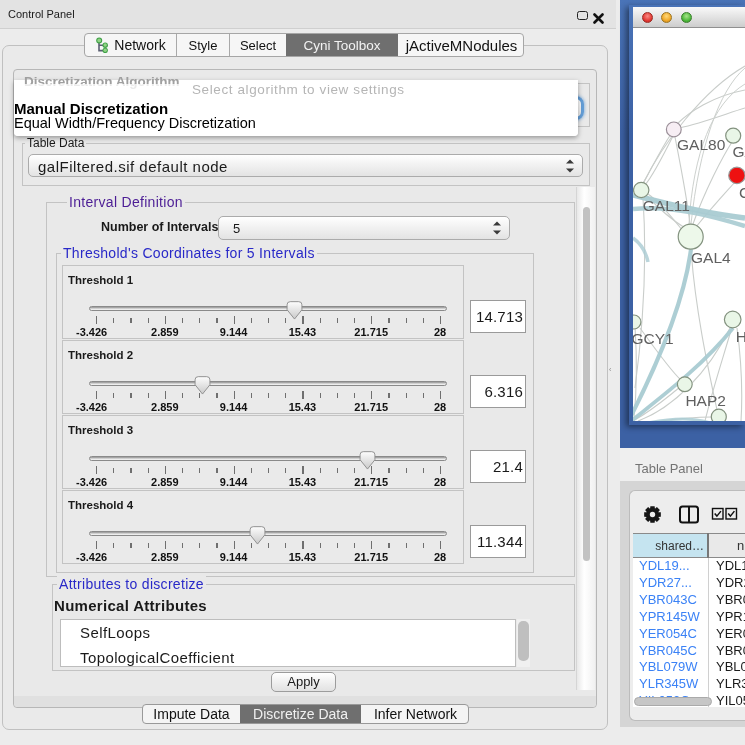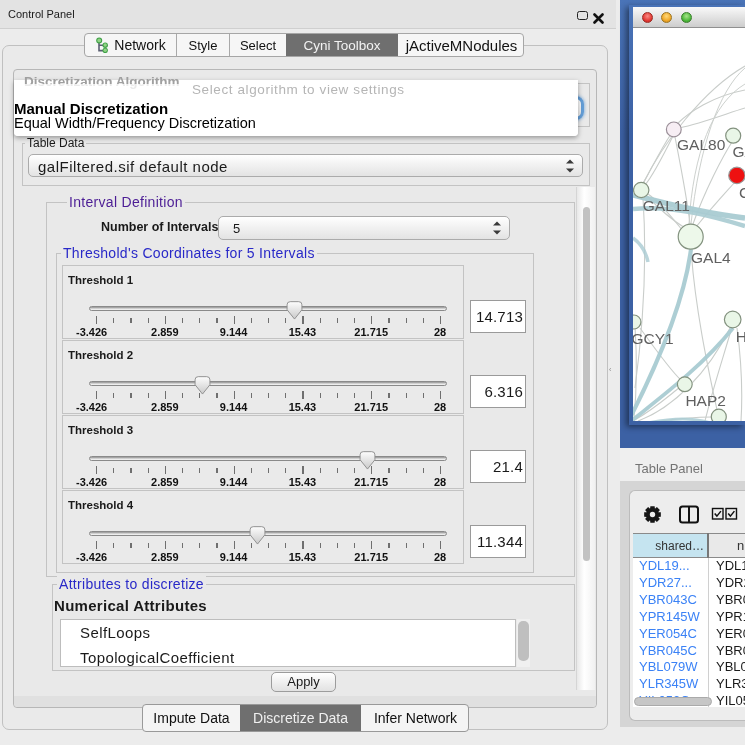--- a/index.html
+++ b/index.html
@@ -265,21 +265,21 @@
   <div style="padding:0 0 0 19px;line-height:25px;letter-spacing:0.4px;">SelfLoops<br>TopologicalCoefficient<br>BetweennessCentrality</div>
 </div>
 <div class="abs" style="left:517px;top:619px;width:13px;height:48px;background:#f0f0f0;"></div>
 <div class="abs" style="left:518px;top:621px;width:11px;height:40px;background:#bfbfbf;border-radius:5px;"></div>
 
 <div class="abs" style="left:271px;top:672px;width:65px;height:20px;background:linear-gradient(#ffffff,#ededed 60%,#e2e2e2);border:1px solid #9c9c9c;border-radius:5px;text-align:center;line-height:18px;font-size:13px;">Apply</div>
 
 <div class="abs" style="left:576px;top:187px;width:19px;height:503px;background:linear-gradient(90deg,#e8e8e8,#ffffff 40%,#f1f1f1);border-left:1px solid #d5d5d5;"></div>
 <div class="abs" style="left:583px;top:207px;width:7px;height:354px;background:#c2c2c2;border-radius:4px;"></div>
 
-<div class="abs" style="left:142px;top:704px;width:327px;height:28px;background:#f4f4f4;border:1px solid #999;border-radius:4px;overflow:hidden;">
+<div class="abs" style="left:142px;top:704px;width:327px;height:20px;background:#f4f4f4;border:1px solid #999;border-radius:4px;overflow:hidden;">
   <div class="seg" style="left:0;width:97px;font-size:14px;">Impute Data</div>
   <div class="seg" style="left:97px;width:121px;background:#6f6f6f;color:#f0f0f0;font-size:14px;">Discretize Data</div>
   <div class="seg" style="left:218px;width:109px;font-size:14px;">Infer Network</div>
 </div>
 
 <div class="abs" style="left:14px;top:80px;width:564px;height:56px;background:#fff;border-radius:0 0 4px 4px;box-shadow:0 2px 5px rgba(0,0,0,0.35);"></div>
 <div class="abs" style="left:24px;top:74px;font-size:13.5px;font-weight:bold;color:#9f9f9f;z-index:3;">Discretization Algorithm</div>
 <div class="abs" style="left:14px;top:84px;width:564px;height:52px;background:rgba(255,255,255,0.78);z-index:4;border-radius:0 0 4px 4px;"></div>
 <div class="abs" style="left:192px;top:82px;font-size:13.5px;color:#b5b5b5;letter-spacing:0.6px;z-index:5;">Select algorithm to view settings</div>
 <div class="abs" style="left:14px;top:100px;font-size:15px;font-weight:bold;color:#000;z-index:5;">Manual Discretization</div>

